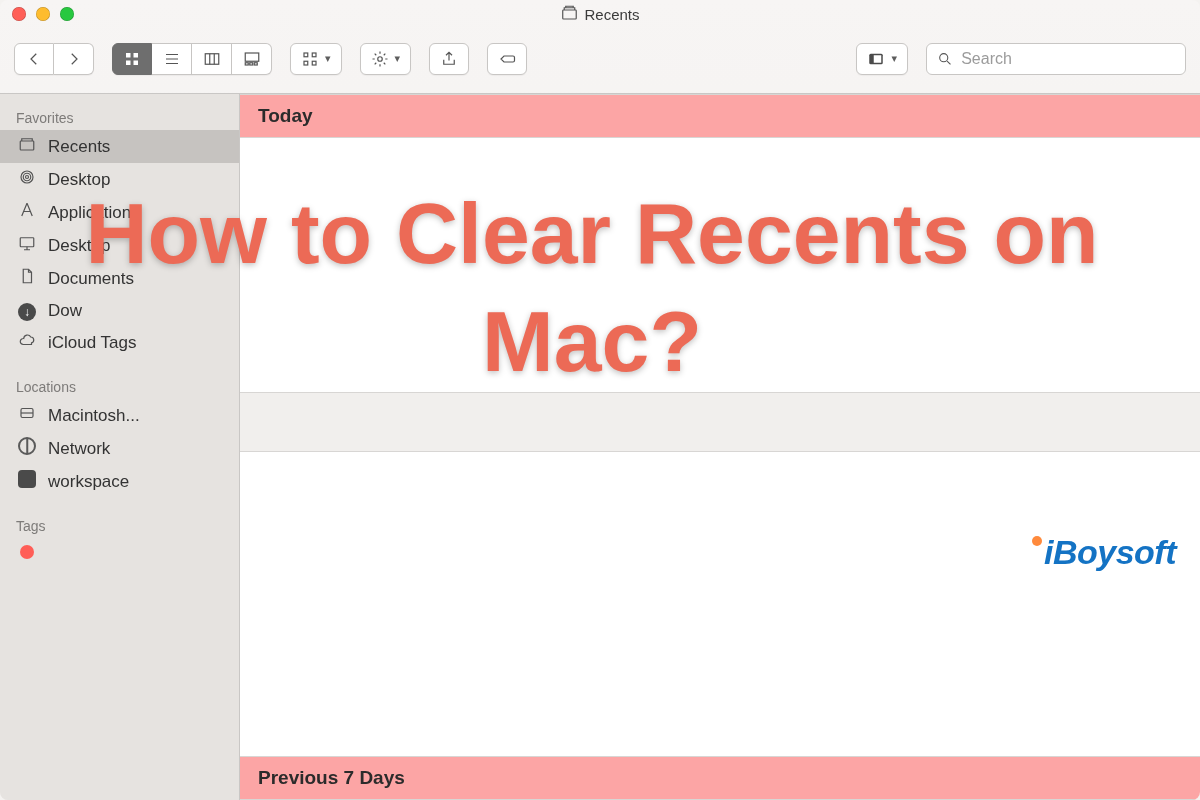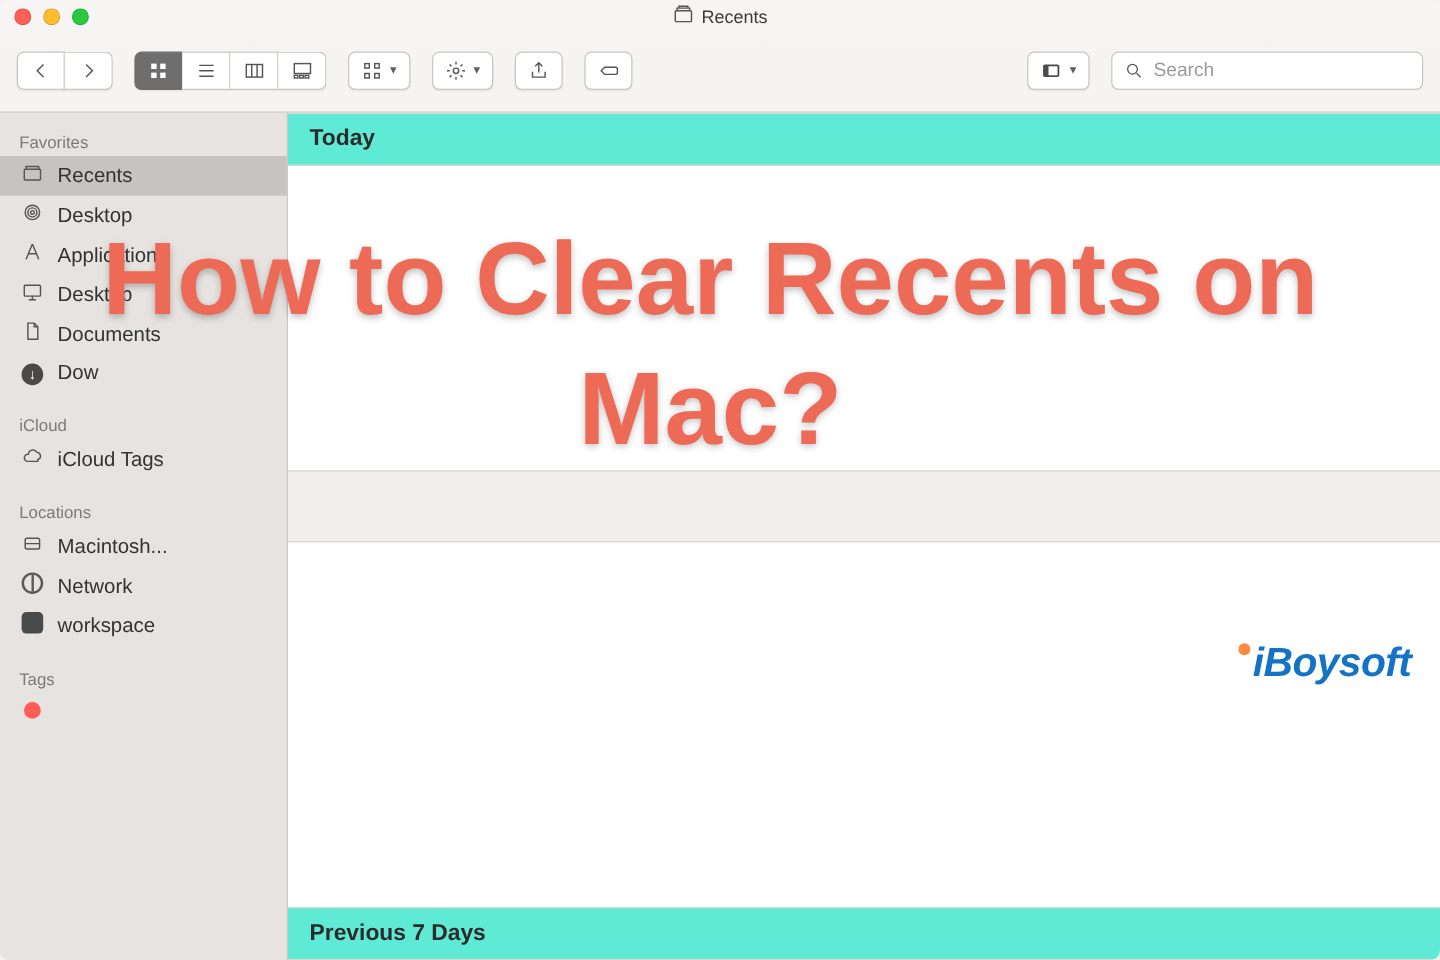--- a/index.html
+++ b/index.html
@@ -33,21 +33,21 @@
   .s-item { display:flex; align-items:center; gap:10px; padding:5px 16px; font-size:17px; color:#333; }
   .s-item .sicon { width:22px; text-align:center; color:#555; font-size:18px; }
   .s-item.selected { background:#c6c3c0; }
   .icon-box { width:18px; height:18px; background:#4a4a4a; border-radius:4px; display:inline-block; }
   .icon-globe { width:18px; height:18px; border:2px solid #5a5a5a; border-radius:50%; display:inline-block; position:relative; }
   .icon-globe::after{content:"";position:absolute;top:0;bottom:0;left:50%;width:1.5px;background:#5a5a5a;transform:translateX(-50%);}
   .icon-down { width:18px; height:18px; border-radius:50%; background:#4a4a4a; color:#fff; display:inline-flex; align-items:center; justify-content:center; font-size:12px; }
   .tag-dot { width:14px; height:14px; border-radius:50%; background:#ff5e57; display:inline-block; }
 
   .main { flex:1; background:#fff; display:flex; flex-direction:column; overflow:hidden; }
-  .grouphdr { background:#5eead4; border-top:1px solid #d8d6d4; border-bottom:1px solid #d8d6d4; padding:10px 18px; font-weight:700; font-size:19px; color:#2b2b2b;}
+  .grouphdr { background:#fca5a5; border-top:1px solid #d8d6d4; border-bottom:1px solid #d8d6d4; padding:10px 18px; font-weight:700; font-size:19px; color:#2b2b2b;}
   .blank { flex:1; }
   .midband { height:60px; background:#f1efed; border-top:1px solid #d8d6d4; border-bottom:1px solid #d8d6d4;}
   .blank2 { flex:1.2; }
 
   .overlay-title { position:absolute; top:180px; left:0; right:16px; text-align:center; font-size:86px; font-weight:700; line-height:1.25; color:#ec6a56; text-shadow:0 2px 6px rgba(0,0,0,.25); pointer-events:none; padding:0 20px;}
   .logo { position:absolute; right:24px; bottom:16px; font-size:34px; font-weight:800; font-style:italic; color:#1473c4; letter-spacing:-.5px;}
   .logo .dott{display:inline-block;width:10px;height:10px;background:#ff8a3c;border-radius:50%;vertical-align:top;margin-right:2px;position:relative;top:3px;}
   .container { position:relative; width:1200px; height:588px;border-radius:17px; }
 
   svg.icon { width:18px; height:18px; }
@@ -218,21 +218,20 @@
                 <path class="iconcol" d="M7 3h7l4 4v14H7z"></path>
                 <path class="iconcol" d="M14 3v4h4"></path>
               </svg></span>
         <span>Documents</span>
       </div>
       <div class="s-item">
         <span class="sicon"><span class="icon-down">↓</span></span>
         <span>Dow</span>
       </div>
 
-      <div class="section-h" style="margin-top:14px">iCloud</div>
       <div class="s-item">
         <span class="sicon"><svg class="icon" viewBox="0 0 24 24">
                 <path class="iconcol" d="M7 18a4 4 0 1 1 .6-7.96A5 5 0 0 1 17 8a4 4 0 0 1 1 7.87V18z"></path>
               </svg></span>
         <span>iCloud Tags</span>
       </div>
 
       <div class="section-h" style="margin-top:14px">Locations</div>
       <div class="s-item">
         <span class="sicon"><svg class="icon" viewBox="0 0 24 24">

